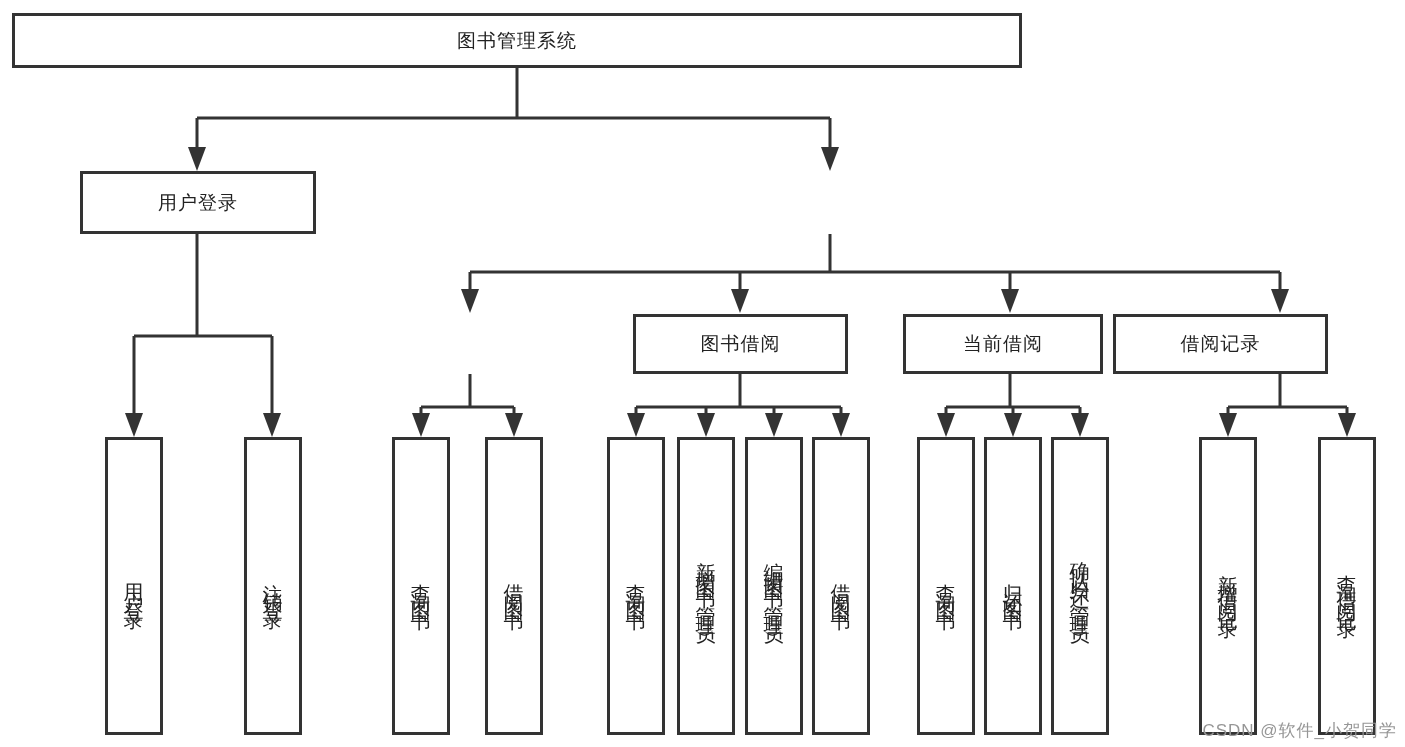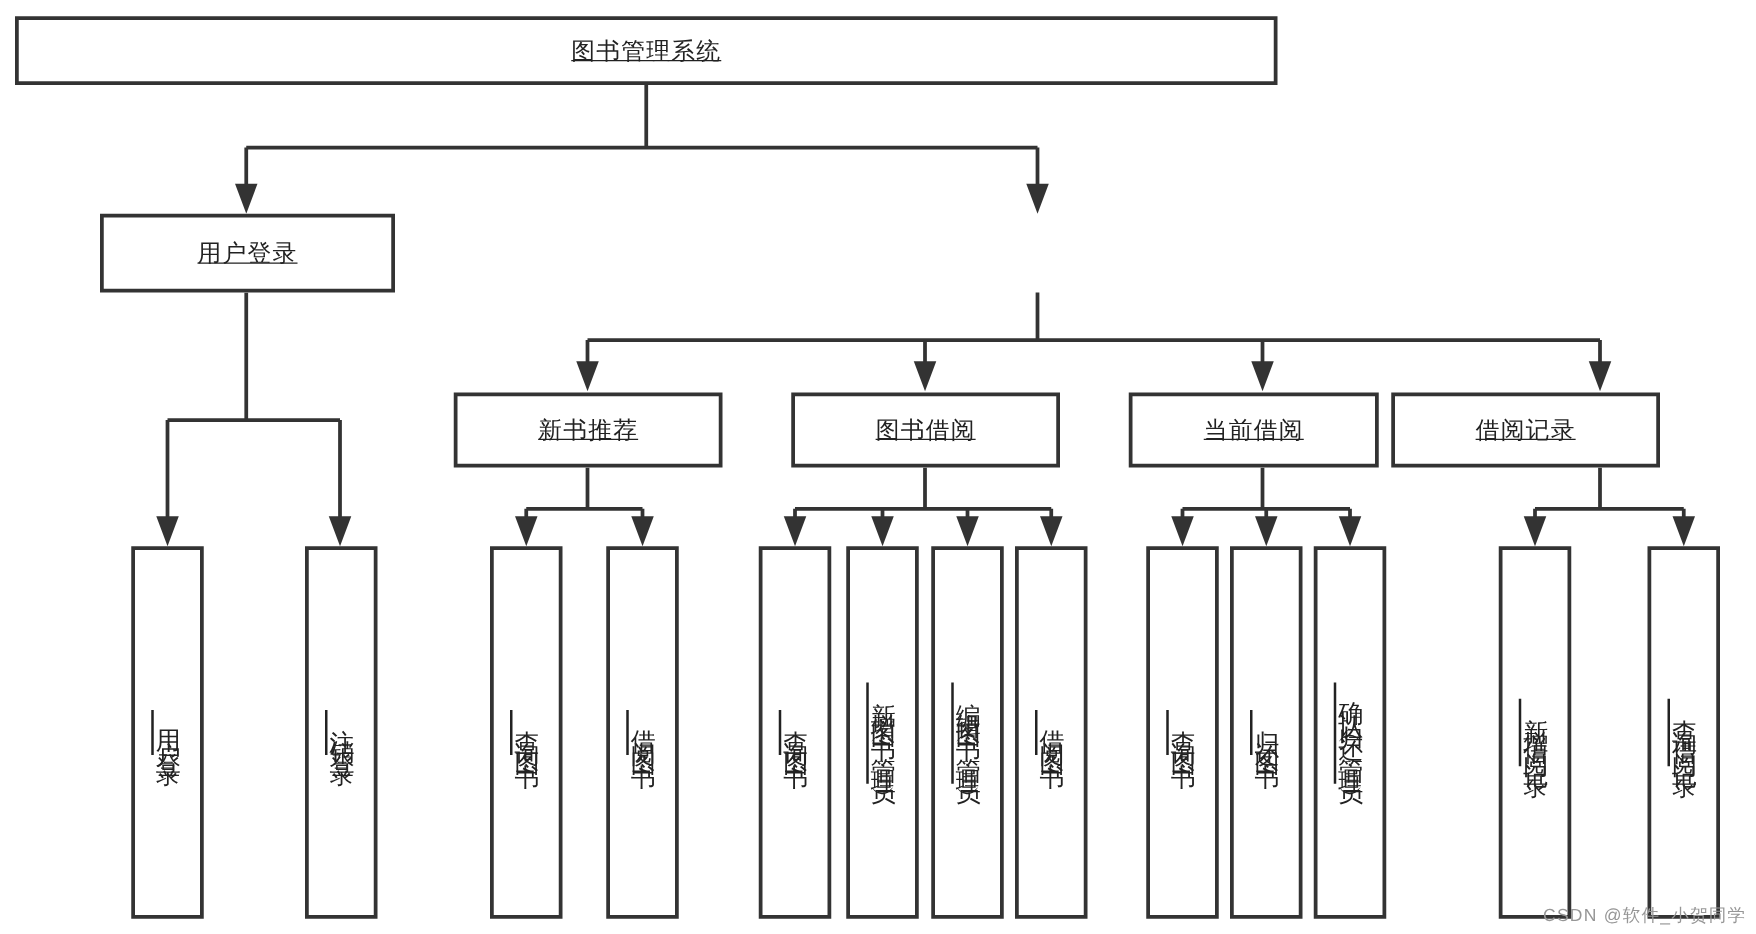--- a/index.html
+++ b/index.html
@@ -18,36 +18,35 @@
   }
   .node {
     position: absolute;
     box-sizing: border-box;
     border: 3px solid #333333;
     background: #ffffff;
     display: flex;
     align-items: center;
     justify-content: center;
     color: #222222;
-    text-decoration: underline;
   }
   .h-node { font-size: 19px; letter-spacing: 1px; }
   .v-node span {
     writing-mode: vertical-rl;
     text-orientation: mixed;
     font-size: 20px;
     letter-spacing: 9px;
     line-height: 1;
     white-space: nowrap;
   }
   .watermark {
     position: absolute;
     right: 8px;
     bottom: 5px;
-    font-size: 14px;
+    font-size: 17px;
     color: #969696;
     z-index: 5;
     letter-spacing: 1px;
   }
   svg line, svg path { stroke: #333333; stroke-width: 3; fill: none; }
   svg polygon { fill: #333333; stroke: none; }
 </style>
 </head>
 <body>
 
@@ -93,21 +92,20 @@
       <path d="M1280 374 V407 M1228 407 H1347 M1228 407 V417 M1347 407 V417"></path>
       <polygon points="1219,413 1237,413 1228,437"></polygon>
       <polygon points="1338,413 1356,413 1347,437"></polygon>
     </g>
   </svg>
 
   <div class="node h-node" style="left:12px; top:13px; width:1010px; height:55px;">图书管理系统</div>
 
   <div class="node h-node" style="left:80px; top:171px; width:236px; height:63px;">用户登录</div>
 
-  <div class="node h-node" style="left:363px; top:314px; width:215px; height:60px;">新书推荐</div>
   <div class="node h-node" style="left:633px; top:314px; width:215px; height:60px;">图书借阅</div>
   <div class="node h-node" style="left:903px; top:314px; width:200px; height:60px;">当前借阅</div>
   <div class="node h-node" style="left:1113px; top:314px; width:215px; height:60px;">借阅记录</div>
 
   <div class="node v-node" style="left:105px; top:437px; width:58px; height:298px;">
     <span>用户登录</span>
   </div>
   <div class="node v-node" style="left:244px; top:437px; width:58px; height:298px;">
     <span>注销登录</span>
   </div>

